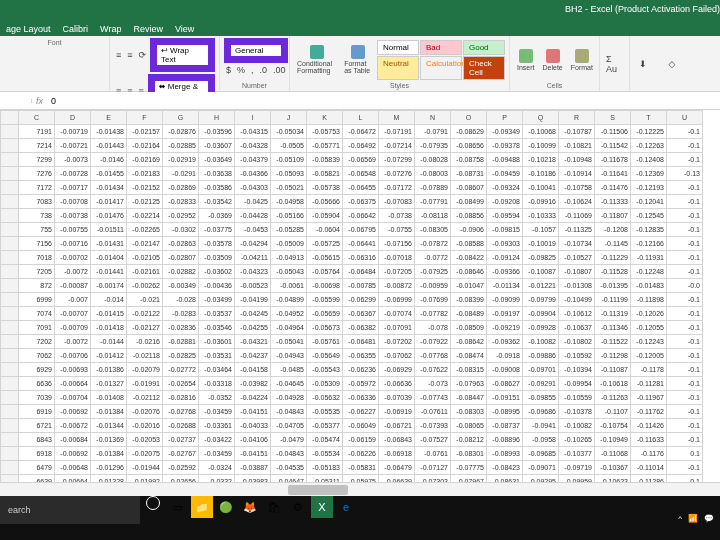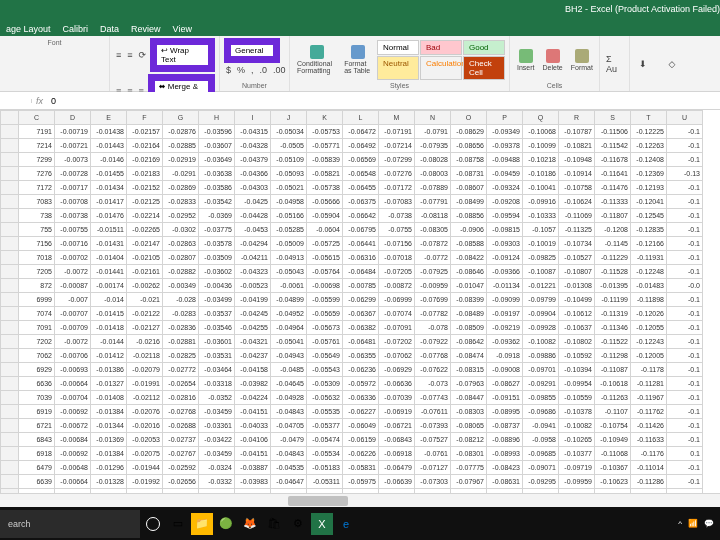--- a/index.html
+++ b/index.html
@@ -31,36 +31,36 @@
 .fval{padding:0 4px}
 .grid{flex:1;overflow:hidden;position:relative}
 table{border-collapse:collapse;font-size:7px;table-layout:fixed}
 th,td{border:1px solid #d4d4d4;padding:1px 2px;height:14px;overflow:hidden;white-space:nowrap}
 th{background:#f3f3f3;font-weight:normal;text-align:center;color:#444}
 th.rh{width:18px}
 th.ch{width:36px}
 td{text-align:right;width:36px;color:#333}
 .scrollh{height:14px;background:#f3f3f3;border-top:1px solid #d4d4d4;position:relative}
 .sthumb{position:absolute;left:40%;width:60px;height:10px;top:2px;background:#c1c1c1;border-radius:2px}
-.taskbar{height:33px;background:#101010;display:flex;align-items:center}
+.taskbar{height:44px;background:#101010;display:flex;}
 .search{background:#2b2b2b;color:#ccc;width:140px;height:28px;padding:0 8px;line-height:28px;font-size:9px}
 .tcir{width:14px;height:14px;border:1px solid #fff;border-radius:50%;margin:0 6px}
 .tico{width:22px;height:22px;margin:0 1px;display:flex;align-items:center;justify-content:center;font-size:11px}
 .tray{margin-left:auto;display:flex;color:#fff;font-size:8px;align-items:center;gap:6px;padding-right:6px}
 svg{display:block}
 </style>
 </head>
 <body>
 
 <div class="titlebar">BH2 - Excel (Product Activation Failed)</div>
 
 <div class="tabs">
   <span class="tab">age Layout</span>
   <span class="tab">Calibri</span>
-  <span class="tab">Data</span>
+  <span class="tab">Wrap</span>
   <span class="tab">Review</span>
   <span class="tab">View</span>
 </div>
 
 <div class="ribbon">
   <div class="grp" style="width:110px">
     <div class="gtitle">Font</div>
   </div>
 
   <div class="grp" style="width:110px">
@@ -76,21 +76,21 @@
         <span class="mini">≡</span>
         <span class="mini">≡</span>
         <span class="fmtbtn">⬌ <span>Merge &amp; Center</span></span>
       </div>
     </div>
     <div class="gtitle">Alignment</div>
   </div>
 
   <div class="grp" style="width:70px">
     <div class="gbody" style="flex-direction:column;align-items:start;gap:2px">
-      <span class="fmtbtn" style="width:56px">General</span>
+      <span class="fmtbtn" style="width:64px">General</span>
       <div style="display:flex;gap:2px">
         <span class="mini">$</span>
         <span class="mini">%</span>
         <span class="mini">,</span>
         <span class="mini">.0</span>
         <span class="mini">.00</span>
       </div>
     </div>
     <div class="gtitle">Number</div>
   </div>

